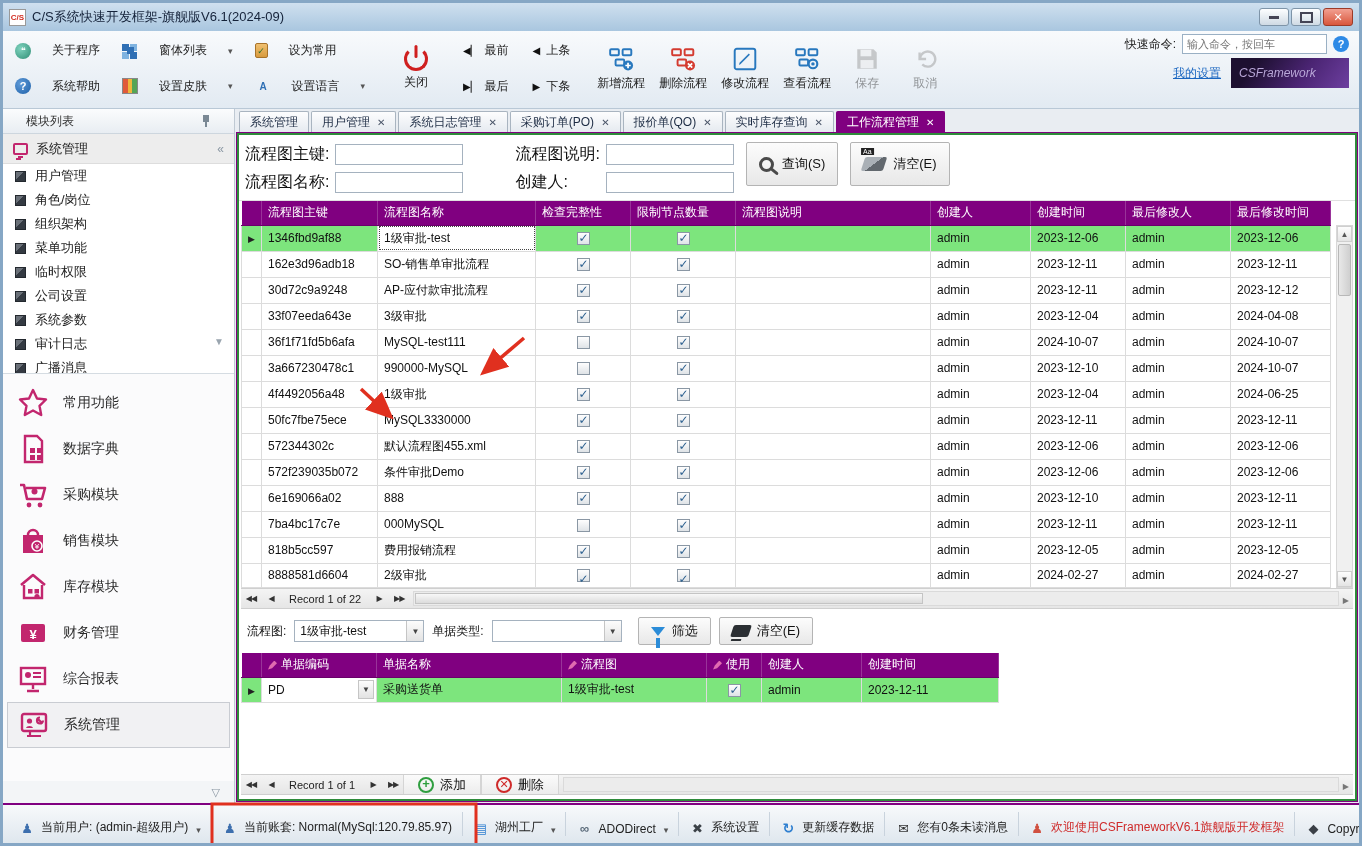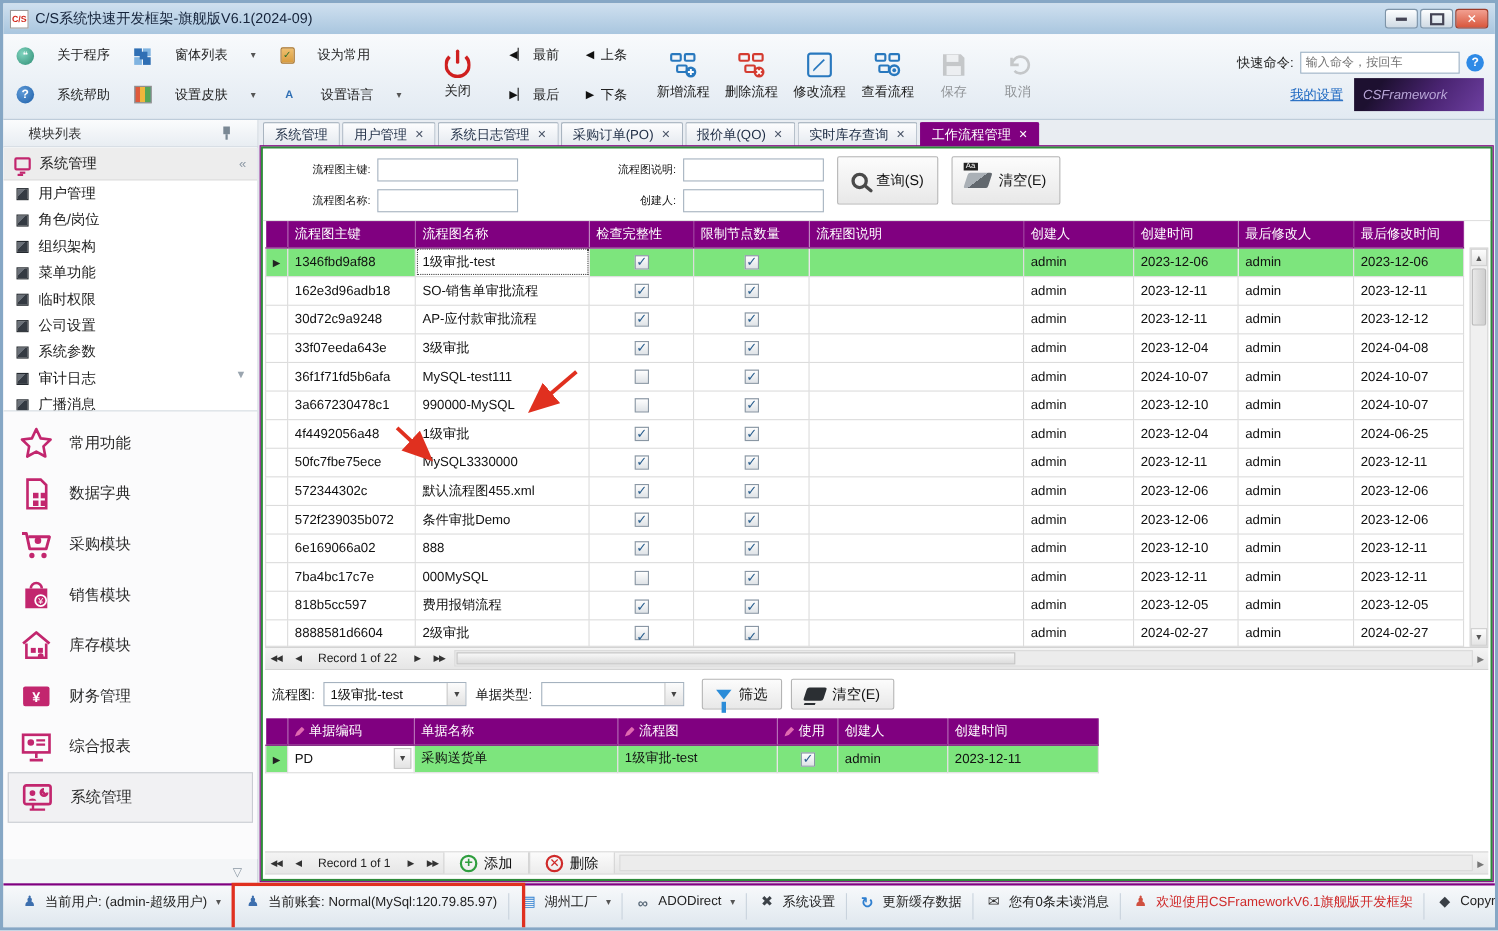--- a/index.html
+++ b/index.html
@@ -34,21 +34,21 @@
   .ic-lang{color:#2f6fb4;font-weight:bold;font-size:10px;letter-spacing:-1px;}
   .ic-lang::after{content:"A\21BBB";}
   .tb-big{display:flex;flex-direction:column;align-items:center;justify-content:center;gap:3px;font-size:12px;color:#222;padding:2px 7px;border-radius:3px;min-width:58px;}
   .tb-big.disabled{opacity:.45;filter:grayscale(1);}
   .pwr{width:24px;height:24px;position:relative;}
   .pwr::before{content:"";position:absolute;inset:0;border:3px solid #cf1f1f;border-radius:50%;border-top-color:transparent;}
   .pwr::after{content:"";position:absolute;left:50%;top:-2px;transform:translateX(-50%);width:3px;height:13px;background:#cf1f1f;border-radius:2px;}
   .navgrp{display:grid;grid-template-rows:1fr 1fr;align-items:center;margin-right:16px;row-gap:2px;}
   .nav-item{display:flex;align-items:center;gap:6px;font-size:12px;color:#222;padding:2px 4px;}
   .nav-ic{font-size:10px;color:#111;}
-  .quick{position:absolute;right:10px;top:16px;display:flex;flex-direction:column;align-items:flex-end;gap:4px;}
+  .quick{position:absolute;right:10px;top:3px;display:flex;flex-direction:column;align-items:flex-end;gap:4px;}
   .quick-row{display:flex;align-items:center;gap:6px;font-size:12px;color:#222;}
   .quick-input{width:145px;height:20px;border:1px solid #9ab0c4;font-size:11px;color:#999;padding:0 4px;background:#fff;}
   .qmark{width:16px;height:16px;border-radius:50%;background:#2e8ae6;color:#fff;font-size:11px;font-weight:bold;display:flex;align-items:center;justify-content:center;}
   .quick-row2{display:flex;align-items:center;gap:10px;}
   .mysettings{font-size:12px;color:#1a66c0;text-decoration:underline;}
   .brandbox{width:118px;height:30px;background:linear-gradient(125deg,#1d1030 20%,#4a2472 60%,#6d3fa0);color:#b9a7d8;font-size:12px;display:flex;align-items:center;padding:0 8px;font-style:italic;}
   
   .body{flex:1 1 auto;display:flex;min-height:0;}
   
   .sidebar{width:232px;flex:0 0 auto;background:#f3f5f7;border-right:1px solid #bfc9d3;display:flex;flex-direction:column;}
@@ -74,21 +74,21 @@
   .tabbar{height:24px;display:flex;align-items:flex-end;gap:2px;padding:2px 2px 0 4px;flex:0 0 auto;}
   .tab{display:flex;align-items:center;gap:7px;height:22px;padding:0 10px;font-size:12px;color:#1d2c44;background:linear-gradient(#fdfdfe,#e4e9ef);border:1px solid #a9b4c0;border-bottom:none;border-radius:2px 2px 0 0;}
   .tab .tab-x{font-size:10px;color:#4a5568;}
   .tab .tab-x::after{content:"\2715";}
   .tab.active{background:#800080;color:#fff;border-color:#800080;}
   .tab.active .tab-x{color:#fff;}
   .panel{flex:1 1 auto;border:2px solid #2e8b3a;outline:1px solid #800080;margin:0 2px 2px 2px;background:#fff;display:flex;flex-direction:column;min-height:0;padding-bottom:4px;}
   
   .searcharea{flex:0 0 auto;display:flex;align-items:flex-start;padding:7px 6px 6px 6px;gap:0;border-bottom:1px solid #e0e0e0;}
   .search-grid{display:grid;grid-template-columns:auto 128px 40px auto 128px;grid-template-rows:24px 24px;row-gap:4px;column-gap:6px;align-items:center;}
-  .slabel{font-size:10px;color:#111;text-align:right;white-space:nowrap;margin-left:39px;}
+  .slabel{font-size:16px;color:#111;text-align:left;white-space:nowrap;}
   .sinput{height:21px;border:1px solid #a5b2bf;background:#fff;}
   .sbtn{height:44px;margin-left:12px;display:flex;align-items:center;gap:8px;padding:0 12px;font-size:13px;color:#111;background:linear-gradient(#fcfcfc,#e8e8e8);border:1px solid #b4b4b4;border-radius:2px;}
   .mag{width:15px;height:15px;border:3px solid #4a4a4a;border-radius:50%;position:relative;}
   .mag::after{content:"";position:absolute;width:9px;height:3px;background:#4a4a4a;right:-8px;bottom:-4px;transform:rotate(40deg);border-radius:2px;}
   .eraser{width:22px;height:14px;background:linear-gradient(135deg,#9aa0a6 50%,#5f6periodic368 50%);position:relative;transform:skewX(-18deg);background:linear-gradient(135deg,#aab0b6 50%,#62686e 50%);border-radius:2px;}
   .eraser.badge::before{content:"Aa";position:absolute;left:-6px;top:-9px;background:#222;color:#fff;font-size:7px;padding:0 2px;transform:skewX(18deg);}
   
   .gridwrap{flex:0 0 auto;display:flex;padding:0 2px;justify-content:space-between;}
   table.grid{border-collapse:collapse;table-layout:fixed;}
   table.grid th{background:#800080;color:#fff;font-weight:normal;font-size:12px;text-align:left;padding:0 6px;height:24px;border-right:1px solid #993399;border-bottom:1px solid #6a006a;white-space:nowrap;overflow:hidden;}
@@ -132,21 +132,21 @@
   .eraser2::after{content:"";position:absolute;left:2px;bottom:-4px;width:10px;height:2px;background:#2b2f33;}
   
   .subgridwrap{flex:0 0 auto;padding:0 2px;}
   .pencil{display:inline-block;width:9px;height:9px;background:#e06ab0;margin-right:4px;clip-path:polygon(0 100%,20% 55%,70% 0,100% 30%,45% 85%);vertical-align:middle;}
   .combocell{display:flex;align-items:center;justify-content:space-between;height:100%;}
   .combocell .cbtn{width:16px;height:19px;background:linear-gradient(#fcfcfc,#e3e3e3);border:1px solid #c5c5c5;display:flex;align-items:center;justify-content:center;font-size:8px;color:#444;}
   tr.selected td.codecell{background:#fff;padding-right:2px;}
   .spacer{flex:1 1 auto;}
   
   .statusbar{flex:0 0 auto;height:40px;background:linear-gradient(#f7f9fb,#dfe7ee);border-top:2px solid #800080;display:flex;align-items:center;padding:0 6px;gap:0;}
-  .sb-item{display:flex;align-items:flex-start;gap:6px;font-size:12px;color:#222;padding:0 10px;height:24px;border-right:1px solid #c9d3dd;white-space:nowrap;}
+  .sb-item{display:flex;align-items:flex-end;gap:6px;font-size:12px;color:#222;padding:0 10px;height:24px;border-right:1px solid #c9d3dd;white-space:nowrap;}
   .sb-item:last-child{border-right:none;}
   .sb-item.red{color:#cf2a2a;}
   .si{width:16px;height:16px;display:inline-flex;align-items:center;justify-content:center;font-size:13px;flex:0 0 auto;}
   .si-user::before{content:"\265F";color:#3d6fae;}
   .si-acct::before{content:"\265F";color:#3d6fae;}
   .si-building::before{content:"\25A4";color:#2f7fd0;}
   .si-link::before{content:"\221E";color:#5b6b7a;font-weight:bold;}
   .si-wrench::before{content:"\2716";color:#3c4248;}
   .si-refresh::before{content:"\21BB";color:#2f7fd0;font-weight:bold;font-size:14px;}
   .si-mail::before{content:"\2709";color:#2f3post338;color:#333;}

